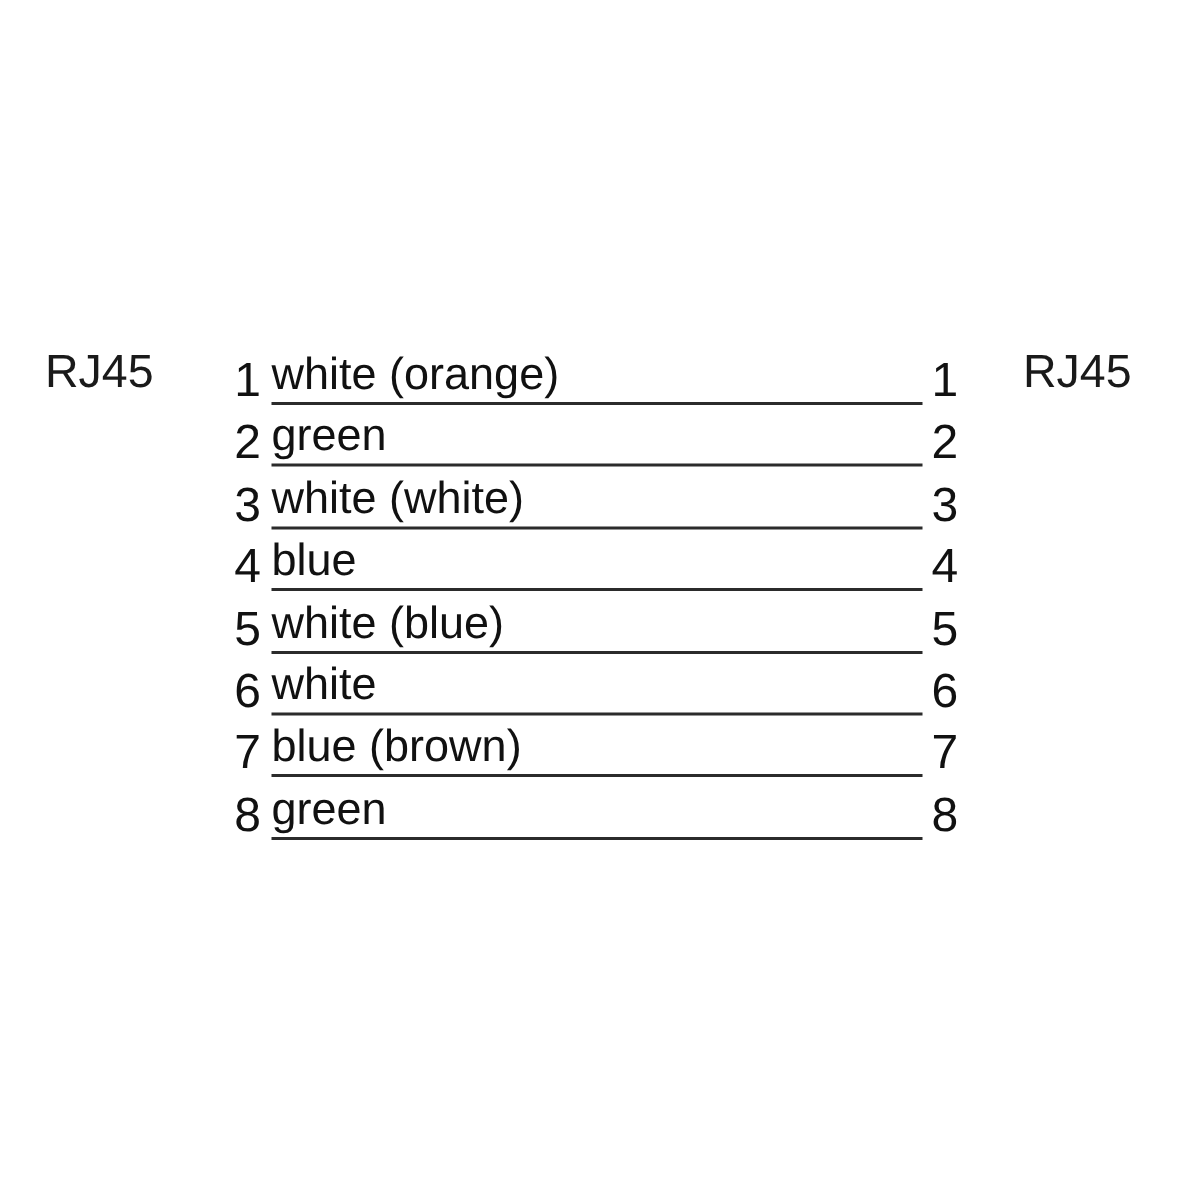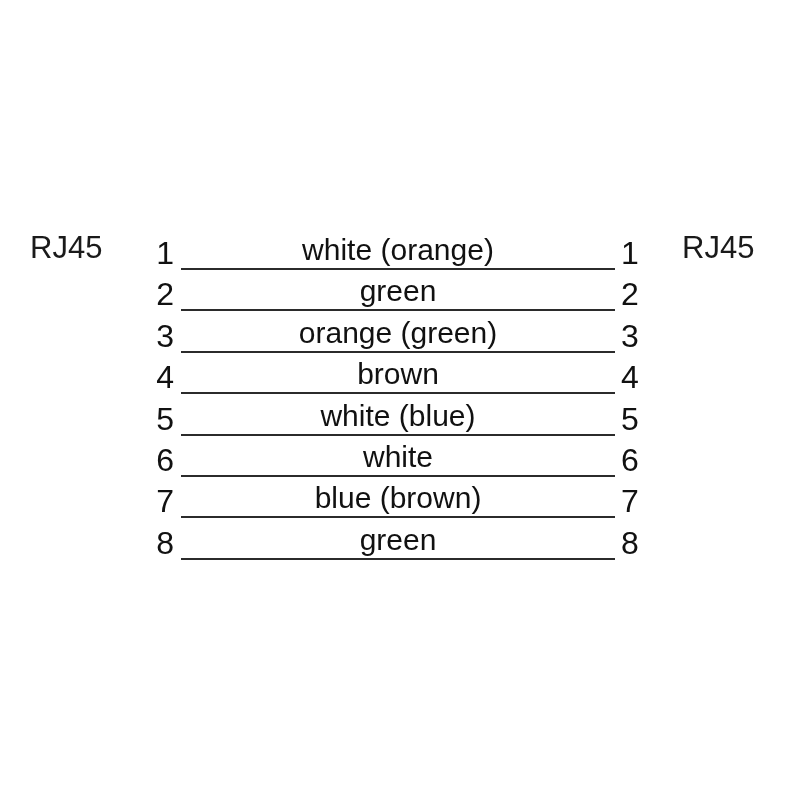--- a/index.html
+++ b/index.html
@@ -72,21 +72,20 @@
     left: 181px;
     width: 434px;
     top: 0px;
     height: 2px;
     background: #2b2b2b;
   }
   .wire-label {
     position: absolute;
     left: 181px;
     width: 434px;
-    text-align: center;
     font-size: 30px;
     line-height: 30px;
     color: #111111;
     white-space: nowrap;
     top: -33px;
   }
 </style>
 </head>
 <body>
 
@@ -105,27 +104,27 @@
       </div>
       <div class="pin-row" style="top: 309.4px;">
         <div class="pin-number pin-number-left">2</div>
         <div class="wire-line" style="background: rgb(43, 43, 43);"></div>
         <div class="wire-label">green</div>
         <div class="pin-number pin-number-right">2</div>
       </div>
       <div class="pin-row" style="top: 350.8px;">
         <div class="pin-number pin-number-left">3</div>
         <div class="wire-line" style="background: rgb(43, 43, 43);"></div>
-        <div class="wire-label">orange (green)</div>
+        <div class="wire-label">white (white)</div>
         <div class="pin-number pin-number-right">3</div>
       </div>
       <div class="pin-row" style="top: 392.2px;">
         <div class="pin-number pin-number-left">4</div>
         <div class="wire-line" style="background: rgb(43, 43, 43);"></div>
-        <div class="wire-label">brown</div>
+        <div class="wire-label">blue</div>
         <div class="pin-number pin-number-right">4</div>
       </div>
       <div class="pin-row" style="top: 433.6px;">
         <div class="pin-number pin-number-left">5</div>
         <div class="wire-line" style="background: rgb(43, 43, 43);"></div>
         <div class="wire-label">white (blue)</div>
         <div class="pin-number pin-number-right">5</div>
       </div>
       <div class="pin-row" style="top: 475px;">
         <div class="pin-number pin-number-left">6</div>

